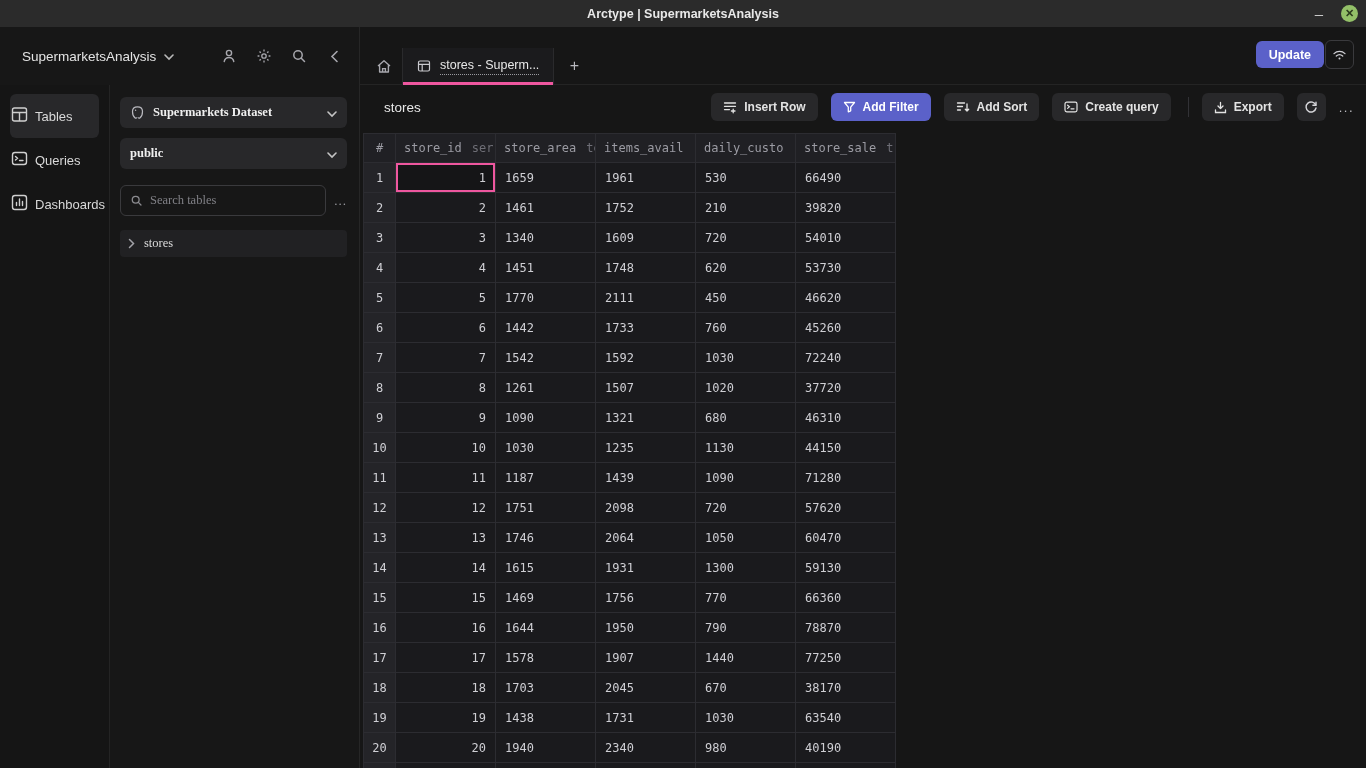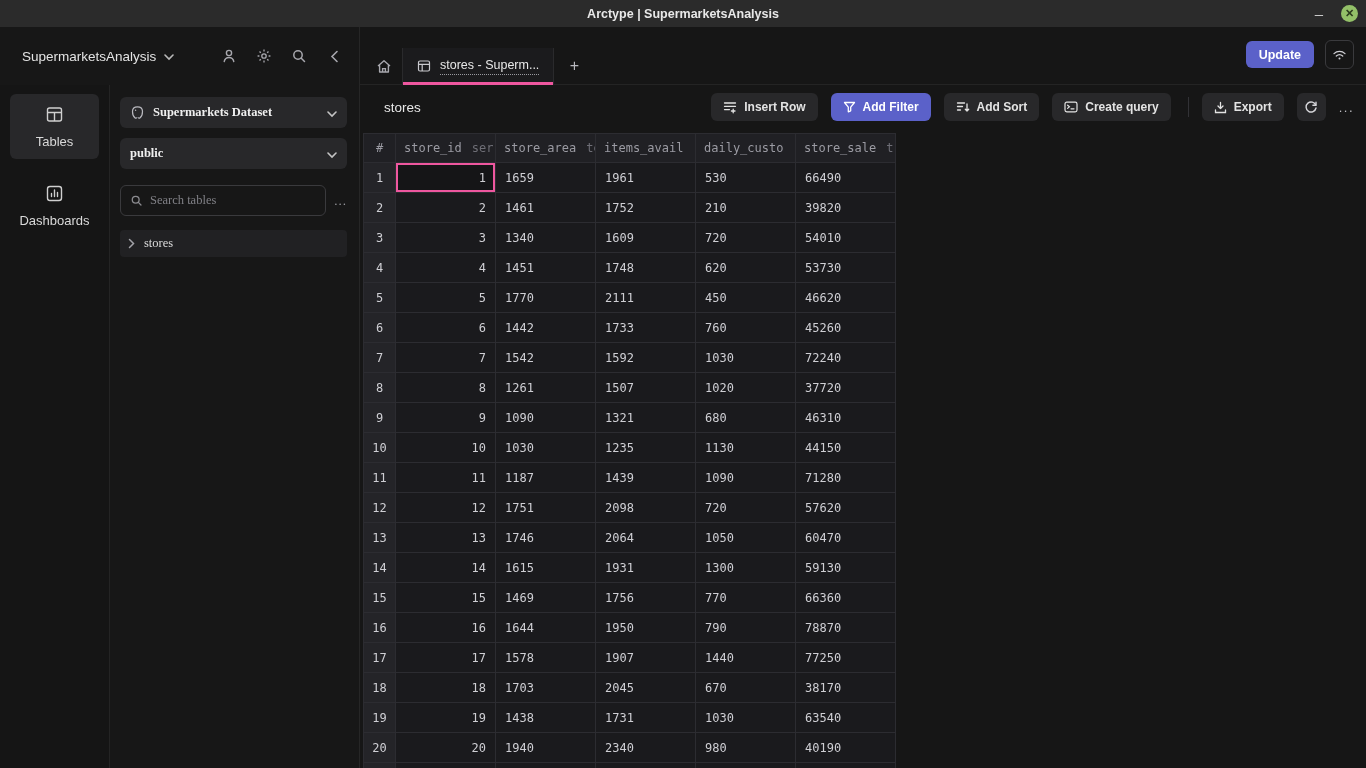--- a/index.html
+++ b/index.html
@@ -22,22 +22,22 @@
   .left-header { height:58px; display:flex; align-items:center; padding:0 14px 0 22px; flex:0 0 auto; }
   .ws-name { font-size:13.5px; color:#e3e3e3; white-space:nowrap; }
   .ws-caret { margin-left:8px; color:#b9b9b9; }
   .left-header .spacer { flex:1; }
   .hicon { color:#a7a7ad; width:22px; height:22px; display:flex; align-items:center;
     justify-content:center; margin-left:13px; }
   .hicon svg { display:block; }
 
   .left-body { flex:1; display:flex; min-height:0; }
   .rail { width:110px; border-right:1px solid #242424; padding:9px 10px; background:#151515; }
-  .rail-item { display:flex; flex-direction:column; align-items:center; gap:6px; padding:11px 0 10px;
-    border-radius:6px; margin-bottom:14px; color:#d9d9d9; }
+  .rail-item { display:flex; flex-direction:row; align-items:center; gap:6px; padding:11px 0 10px;
+    border-radius:6px; color:#d9d9d9; }
   .rail-item.active { background:#28282a; }
   .rail-item .ricon { color:#cfcfcf; }
   .rail-label { font-size:13px; }
 
   .tree { flex:1; padding:12px 12px 0 10px;font-family:Liberation Serif, serif; }
   .select-box { height:31px; background:#28282a; border-radius:6px; display:flex; align-items:center;
     padding:0 10px; margin-bottom:10px; }
   .select-box .slabel { font-size:12.5px; font-weight:bold; color:#efefef; white-space:nowrap;
     overflow:hidden; flex:1; }
   .select-box .caret { color:#c4c4c4; margin-left:6px; }
@@ -62,21 +62,21 @@
   .home-btn { width:36px; height:36px; display:flex; align-items:center; justify-content:center;
     color:#a8a8ae; margin:0 0 0 6px; }
   .tab { height:36px; min-width:146px; background:#1b1b1d; border-left:1px solid #2a2a2c;
     border-right:1px solid #2a2a2c; display:flex; align-items:center; padding:0 14px; position:relative; }
   .tab .ticon { color:#c9c9ce; margin-right:9px; display:flex; }
   .tab .tname { font-size:12.5px; color:#e8e8e8; border-bottom:1px dotted #9a9aa0; padding-bottom:2px;
     white-space:nowrap; }
   .tab .underline { position:absolute; left:0; right:0; bottom:-1px; height:3px; background:#ee579f; }
   .tab-add { width:40px; height:36px; display:flex; align-items:center; justify-content:center;
     color:#b9b9bf; font-size:16px; }
-  .tab-actions { position:absolute; right:12px; top:13px; display:flex; align-items:center; gap:11px; }
+  .tab-actions { position:absolute; right:12px; top:13px; display:flex; align-items:center; gap:1px; }
   .update-btn { background:#5b61c9; color:#fff; font-size:12.5px; font-weight:bold; border:none;
     border-radius:6px; height:27px; padding:0 13px; }
   .wifi-btn { width:29px; height:29px; border:1px solid #3a3a3d; border-radius:6px; display:flex;
     align-items:center; justify-content:center; color:#cfcfd4; background:transparent; }
 
   .toolbar { height:44px; display:flex; align-items:center; padding:0 12px 0 24px; flex:0 0 auto; }
   .grid-title { font-size:13.5px; color:#e8e8e8; }
   .toolbar .spacer { flex:1; }
   .tbtn { height:28px; background:#28282a; border:none; border-radius:6px; color:#e3e3e3;
     font-size:12px; font-weight:bold; display:flex; align-items:center; gap:7px; padding:0 12px;
@@ -162,20 +162,29 @@
             <svg width="19" height="19" viewBox="0 0 19 19" fill="none" stroke="currentColor" stroke-width="1.4">
                 <rect x="2.5" y="3" width="14" height="13" rx="2"></rect>
                 <path d="M2.5 7.5h14M9.5 7.5V16"></path>
               </svg>
           </span>
           <span class="rail-label">Tables</span>
         </div>
         <div class="rail-item">
           <span class="ricon">
             <svg width="19" height="19" viewBox="0 0 19 19" fill="none" stroke="currentColor" stroke-width="1.4">
+                <rect x="2.5" y="3.5" width="14" height="12" rx="2.5"></rect>
+                <path d="M5.5 7.5l2 1.8-2 1.8M9.5 11.5h3.5" stroke-linecap="round"></path>
+              </svg>
+          </span>
+          <span class="rail-label">Queries</span>
+        </div>
+        <div class="rail-item">
+          <span class="ricon">
+            <svg width="19" height="19" viewBox="0 0 19 19" fill="none" stroke="currentColor" stroke-width="1.4">
                 <rect x="2.5" y="2.5" width="14" height="14" rx="2.5"></rect>
                 <path d="M6.5 12.5v-3M9.5 12.5V6M12.5 12.5V8.5" stroke-linecap="round"></path>
               </svg>
           </span>
           <span class="rail-label">Dashboards</span>
         </div>
       </div>
 
       <div class="tree">
         <div class="select-box">

